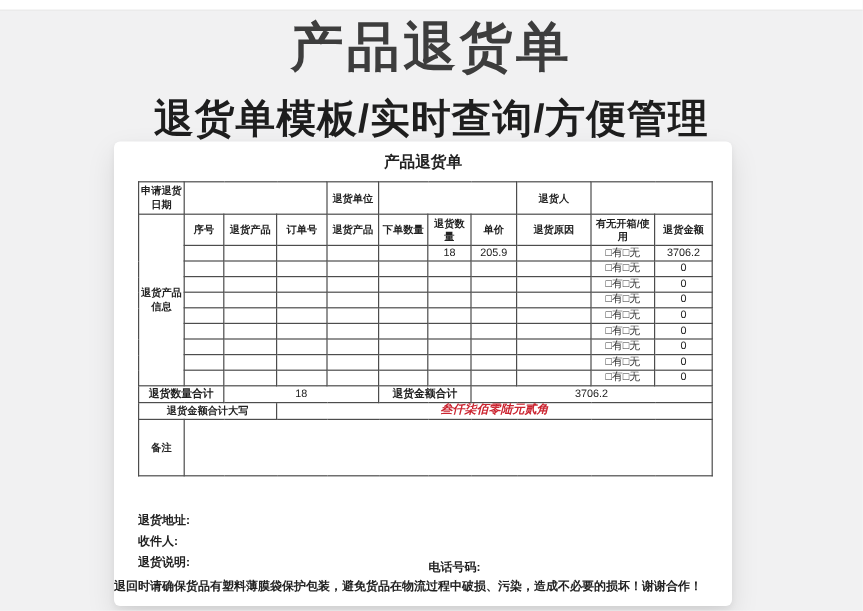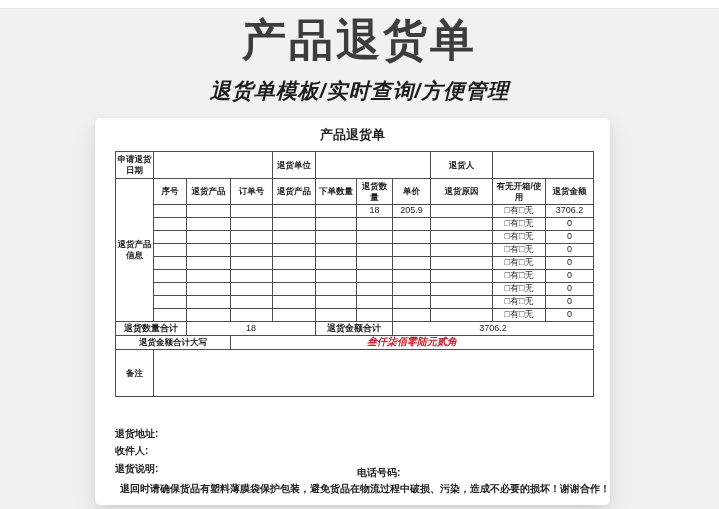--- a/index.html
+++ b/index.html
@@ -8,22 +8,22 @@
     width:719px; height:509px; position:relative; overflow:hidden;
     background:#f1f1f2;
     font-family:"Liberation Sans","DejaVu Sans",sans-serif;
   }
   .top-strip { position:absolute; top:0; left:0; width:719px; height:9px;
     background:#ffffff; border-bottom:1px solid #e6e6e6; }
   .hero-title { position:absolute; top:9px; left:0; width:719px;
     text-align:center; font-size:44px; font-weight:bold; color:#3d3d3d;
     letter-spacing:3px; line-height:1.4; }
   .hero-subtitle { position:absolute; top:77px; left:0; width:719px;
-    text-align:center; font-size:21px; font-weight:bold; color:#1e1e1e;
-    letter-spacing:1px;font-style:italic; }
+    text-align:center; font-size:33px; font-weight:bold; color:#1e1e1e;
+    letter-spacing:1px; }
   .card { position:absolute; left:95px; top:118px; width:515px; height:387px;
     background:#ffffff; border-radius:5px;
     box-shadow:0 10px 24px rgba(0,0,0,0.10), 0 2px 6px rgba(0,0,0,0.06); }
   .form-title { padding-top:8px; text-align:center; font-size:13px;
     font-weight:bold; color:#222; }
   table.return-table { border-collapse:collapse; table-layout:fixed;
     width:478px; margin:7px 0 0 20px; color:#222; font-size:8.5px; }
   .return-table td { border:1px solid #4d4d4d; text-align:center;
     vertical-align:middle; padding:0 1px; line-height:1.25; overflow:hidden; }
   .lbl { font-weight:bold; }
@@ -35,21 +35,21 @@
   .r-remark td { height:47px; }
   .caps-value { color:#cb2430; font-weight:bold; font-style:italic; font-size:10px; }
   .chk { font-size:8px; color:#333; white-space:nowrap; }
   .footer-line { position:absolute; left:20px; font-size:10px; font-weight:bold;
     color:#222; white-space:nowrap; }
   .f-addr { top:309px; }
   .f-recipient { top:326px; }
   .f-phone { top:326px; left:262px;margin-top:22px; }
   .f-note-label { top:344px; }
   .f-note-value { top:344px; left:187px; color:#d42b2b; }
-  .f-bottom { top:364px; left:0; width:515px; text-align:right; }
+  .f-bottom { top:364px; left:0; width:515px; text-align:left; }
 </style>
 </head>
 <body>
 
 <div class="top-strip"></div>
 
 <div class="hero-title">产品退货单</div>
 <div class="hero-subtitle">退货单模板/实时查询/方便管理</div>
 
 <div class="card">

